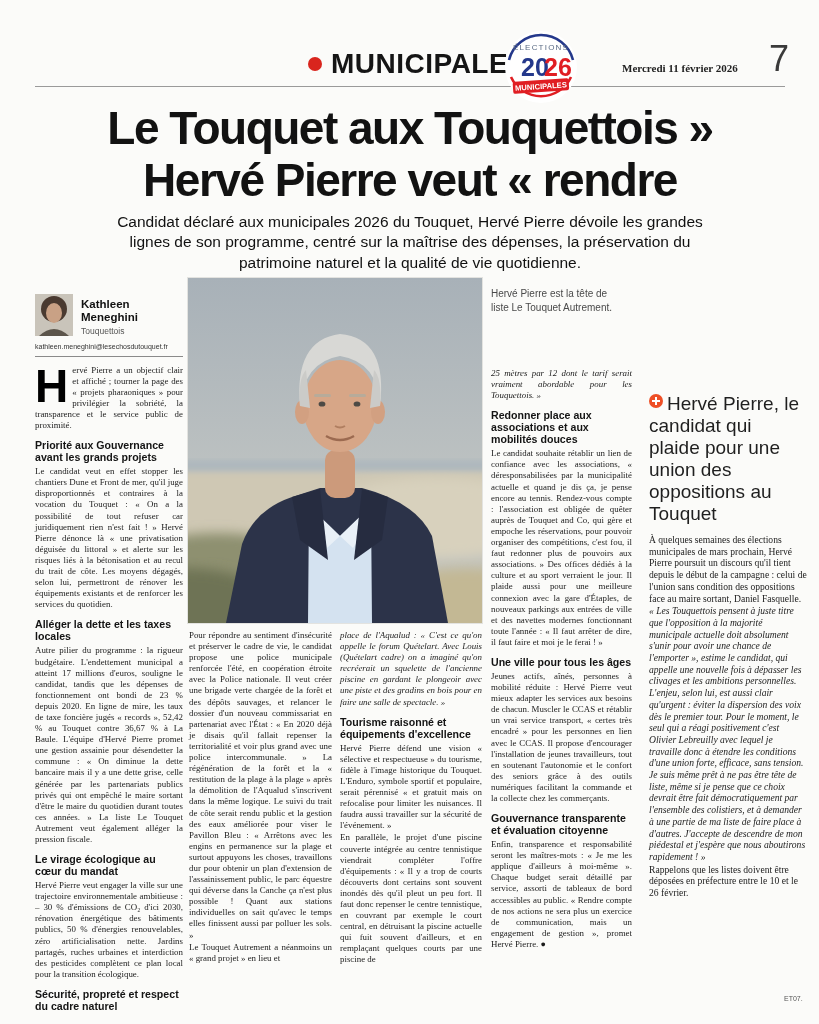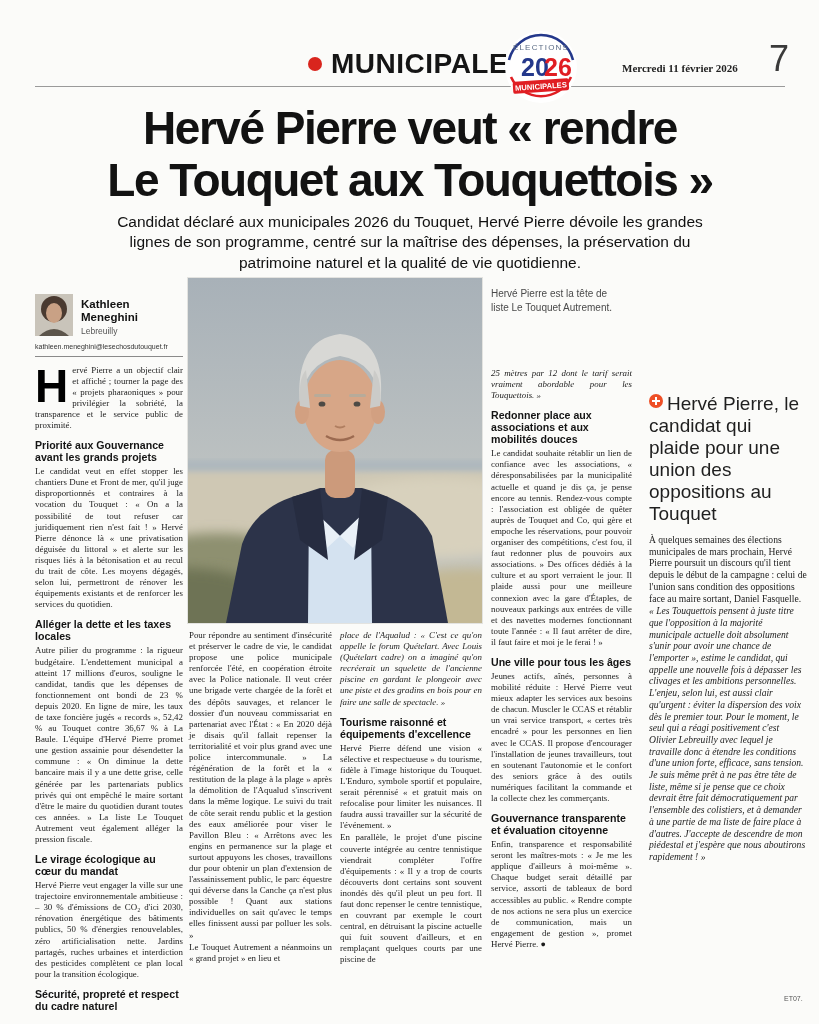--- a/index.html
+++ b/index.html
@@ -93,22 +93,22 @@
     <g transform="rotate(-4 37 57)">
       <rect x="9" y="50" width="56" height="12" rx="2" fill="#e01e23"></rect>
       <text x="37" y="59" text-anchor="middle" font-family="Liberation Sans, sans-serif" font-weight="bold" font-size="7.6" fill="#ffffff">MUNICIPALES</text>
     </g>
   </svg>
 
   <div class="date">Mercredi 11 février 2026</div>
   <div class="pageno">7</div>
 
   <h1 class="headline">
+    <div>Le Touquet aux Touquettois »</div>
     <div>Hervé Pierre veut « rendre</div>
-    <div>Le Touquet aux Touquettois »</div>
   </h1>
   <p class="standfirst">Candidat déclaré aux municipales 2026 du Touquet, Hervé Pierre dévoile les grandes lignes de son programme, centré sur la maîtrise des dépenses, la préservation du patrimoine naturel et la qualité de vie quotidienne.</p>
 
   <svg class="photo" viewBox="0 0 294 345">
     <defs>
       <linearGradient id="sky" x1="0" y1="0" x2="0" y2="1">
         <stop offset="0" stop-color="#a8b1b8"></stop>
           <stop offset="0.55" stop-color="#bcc1c1"></stop>
           <stop offset="1" stop-color="#c8c6ba"></stop>
       </linearGradient>
@@ -154,21 +154,21 @@
     <div class="byline">
       <div class="byline-top">
         <svg class="avatar" viewBox="0 0 38 42">
           <rect width="38" height="42" fill="#c9c4ba"></rect>
           <circle cx="19" cy="15" r="13" fill="#4a3a30"></circle>
           <ellipse cx="19" cy="19" rx="8" ry="10" fill="#c9a185"></ellipse>
           <path d="M 4 42 Q 19 28 34 42 Z" fill="#5c554b"></path>
         </svg>
         <div>
           <div class="byline-name">Kathleen Meneghini</div>
-          <div class="byline-role">Lebreuilly</div>
+          <div class="byline-role">Touquettois</div>
         </div>
       </div>
       <div class="byline-email">kathleen.meneghini@lesechosdutouquet.fr</div>
     </div>
     <p><span class="dropcap">H</span><span>ervé Pierre a un objectif clair et affiché ; tourner la page des « projets pharaoniques » pour privilégier la sobriété, la transparence et le service public de proximité.</span></p>
     <h3>Priorité aux Gouvernance avant les grands projets</h3>
     <p>Le candidat veut en effet stopper les chantiers Dune et Front de mer, qu'il juge disproportionnés et contraires à la vocation du Touquet : « On a la possibilité de tout refuser car juridiquement rien n'est fait ! » Hervé Pierre dénonce là « une privatisation déguisée du littoral » et alerte sur les risques liés à la bétonisation et au recul du trait de côte. Les moyens dégagés, selon lui, permettront de rénover les équipements existants et de renforcer les services du quotidien.</p>
     <h3>Alléger la dette et les taxes locales</h3>
     <p>Autre pilier du programme : la rigueur budgétaire. L'endettement municipal a atteint 17 millions d'euros, souligne le candidat, tandis que les dépenses de fonctionnement ont bondi de 23 % depuis 2020. En ligne de mire, les taux de taxe foncière jugés « records », 52,42 % au Touquet contre 36,67 % à La Baule. L'équipe d'Hervé Pierre promet une gestion assainie pour désendetter la commune : « On diminue la dette bancaire mais il y a une dette grise, celle générée par les partenariats publics privés qui ont empêché le maire sortant d'être le maire du quotidien durant toutes ces années. » La liste Le Touquet Autrement veut également alléger la pression fiscale.</p>
     <h3>Le virage écologique au cœur du mandat</h3>
@@ -197,17 +197,18 @@
     <h3>Gouvernance transparente et évaluation citoyenne</h3>
     <p>Enfin, transparence et responsabilité seront les maîtres-mots : « Je me les applique d'ailleurs à moi-même ». Chaque budget serait détaillé par service, assorti de tableaux de bord accessibles au public. « Rendre compte de nos actions ne sera plus un exercice de communication, mais un engagement de gestion », promet Hervé Pierre. ●</p>
   </div>
 
   <div class="sidebar">
     <div class="sidebar-head">
       <span class="plus"></span><span>Hervé Pierre, le candidat qui plaide pour une union des oppositions au Touquet</span>
     </div>
     <p>À quelques semaines des élections municipales de mars prochain, Hervé Pierre poursuit un discours qu'il tient depuis le début de la campagne : celui de l'union sans condition des oppositions face au maire sortant, Daniel Fasquelle.</p>
     <p class="it">« Les Touquettois pensent à juste titre que l'opposition à la majorité municipale actuelle doit absolument s'unir pour avoir une chance de l'emporter », estime le candidat, qui appelle une nouvelle fois à dépasser les clivages et les ambitions personnelles. L'enjeu, selon lui, est aussi clair qu'urgent : éviter la dispersion des voix dès le premier tour. Pour le moment, le seul qui a réagi positivement c'est Olivier Lebreuilly avec lequel je travaille donc à étendre les conditions d'une union forte, efficace, sans tension. Je suis même prêt à ne pas être tête de liste, même si je pense que ce choix devrait être fait démocratiquement par l'ensemble des colistiers, et à demander à une partie de ma liste de faire place à d'autres. J'accepte de descendre de mon piédestal et j'espère que nous aboutirons rapidement ! »</p>
+    <p>Rappelons que les listes doivent être déposées en préfecture entre le 10 et le 26 février.</p>
   </div>
 
   <div class="footcode">ET07.</div>
 
 </div>
 
 </body></html>

